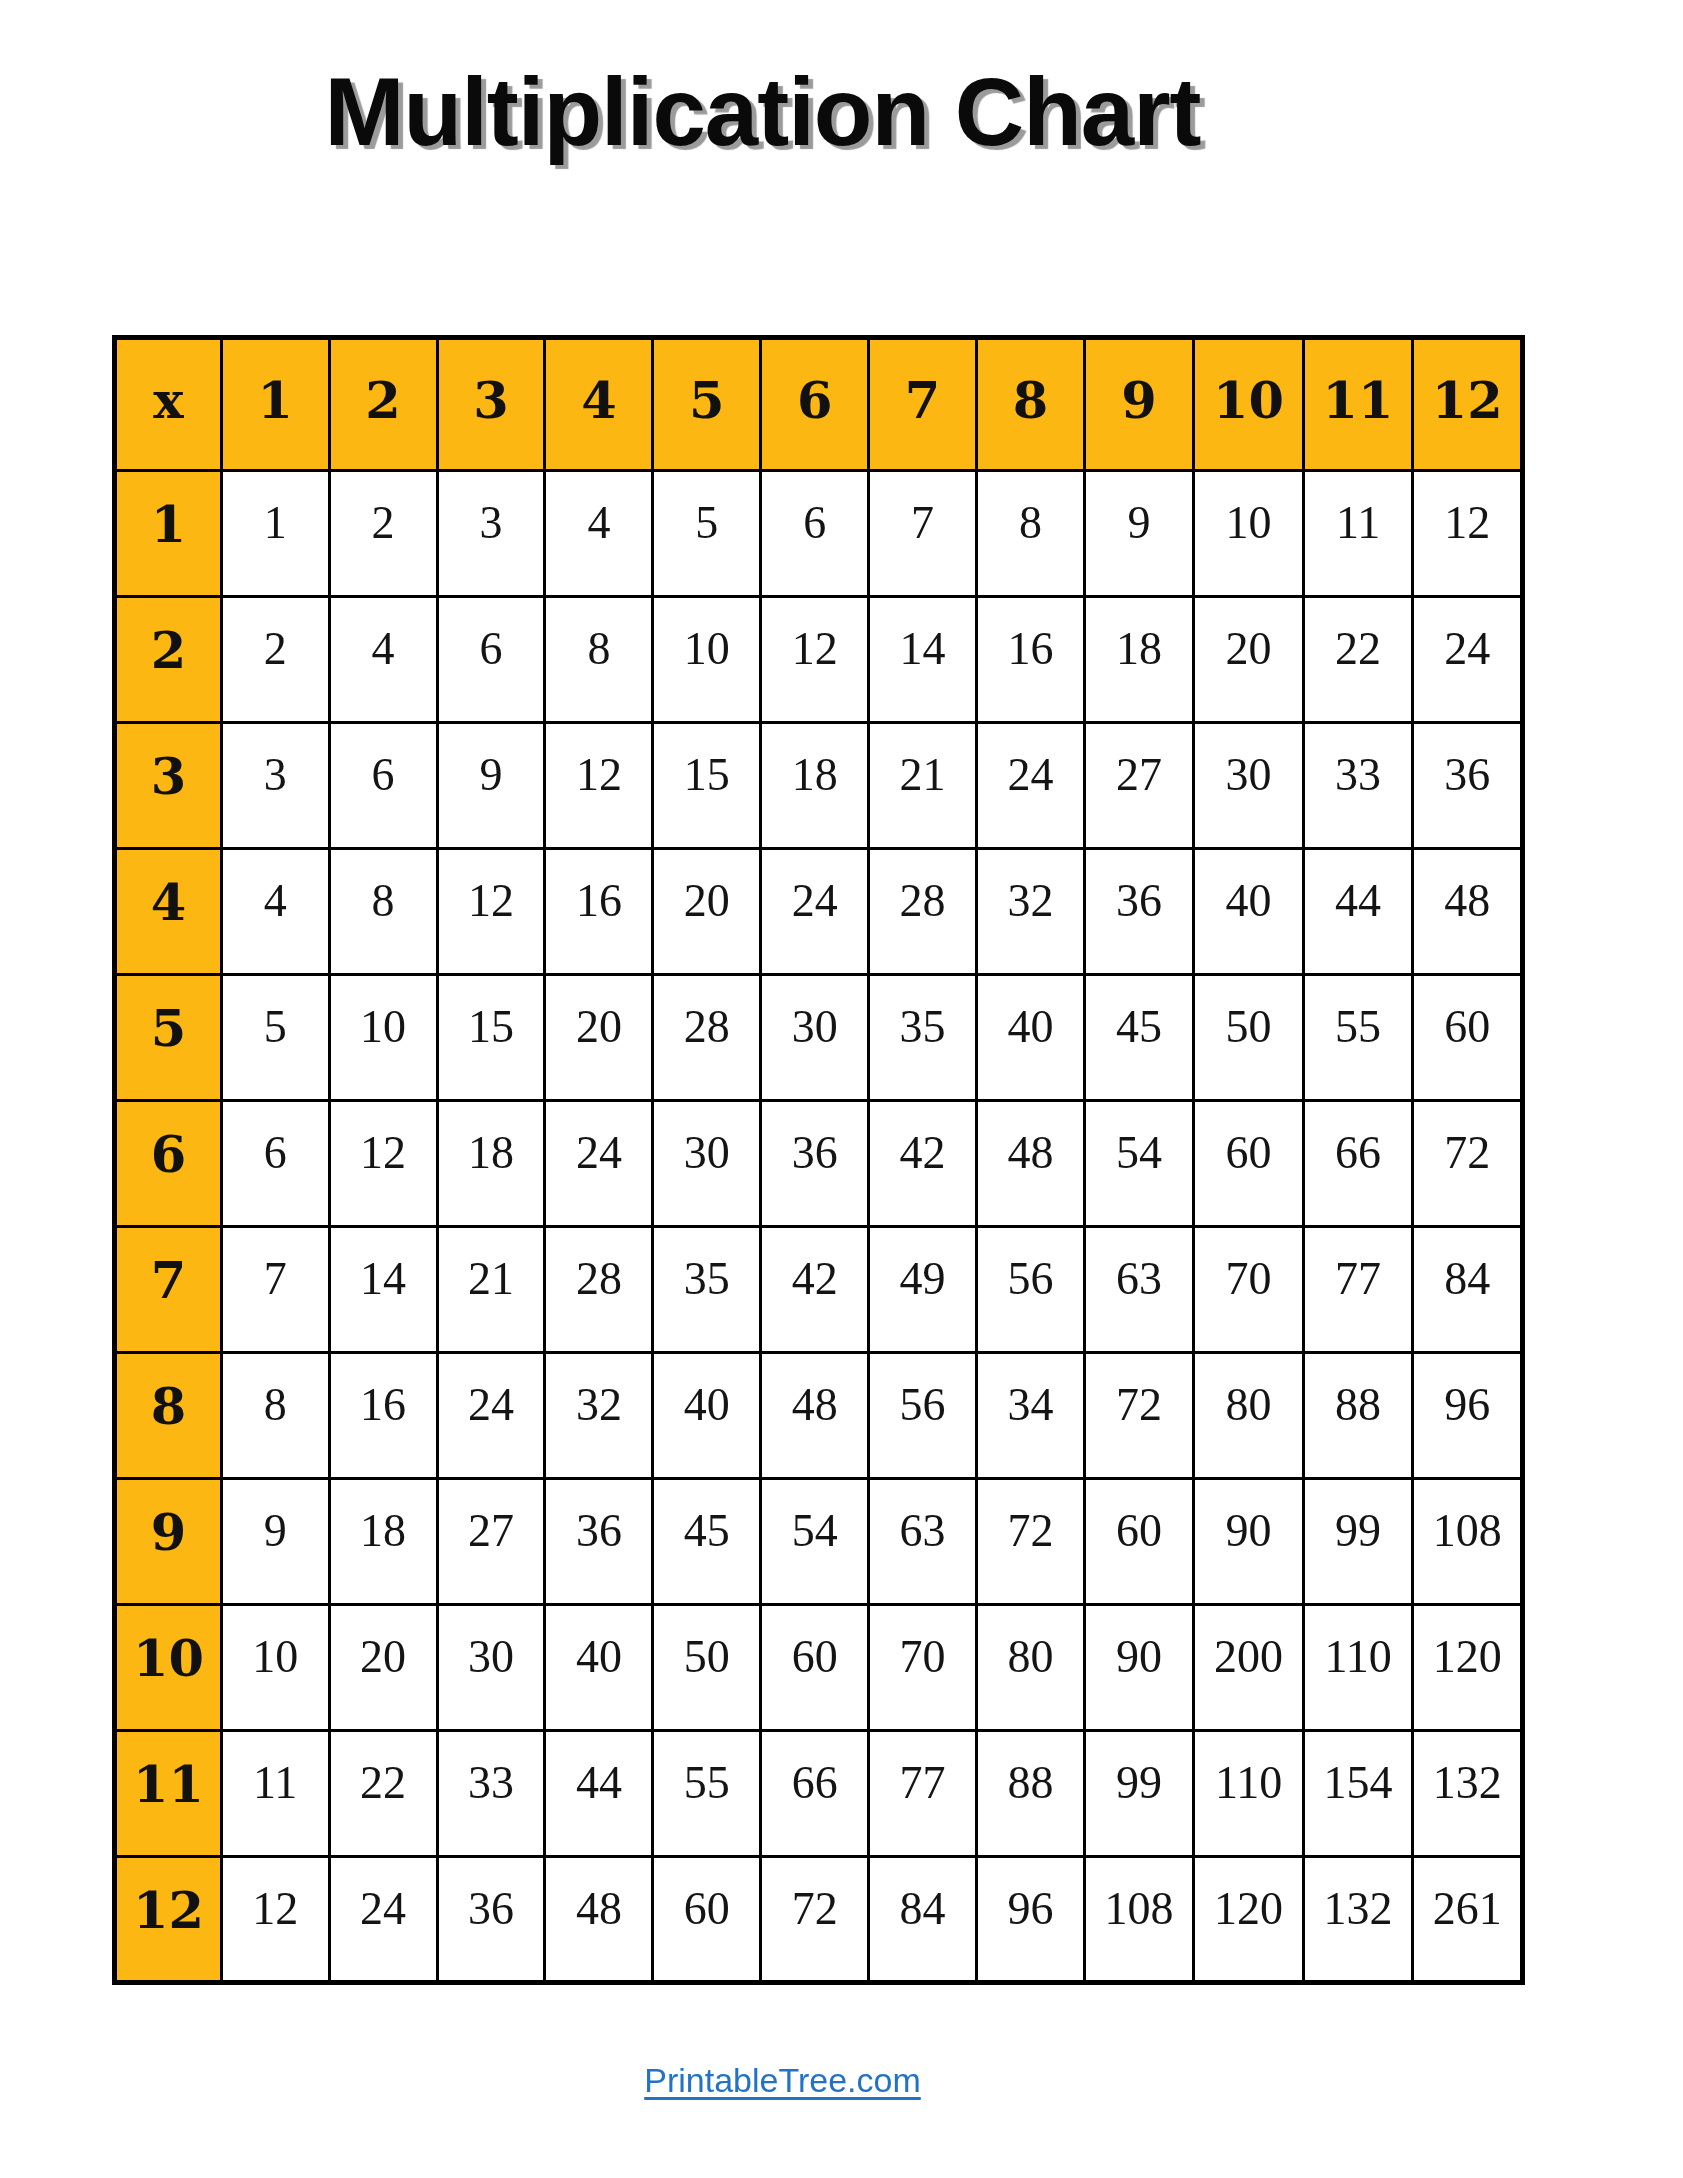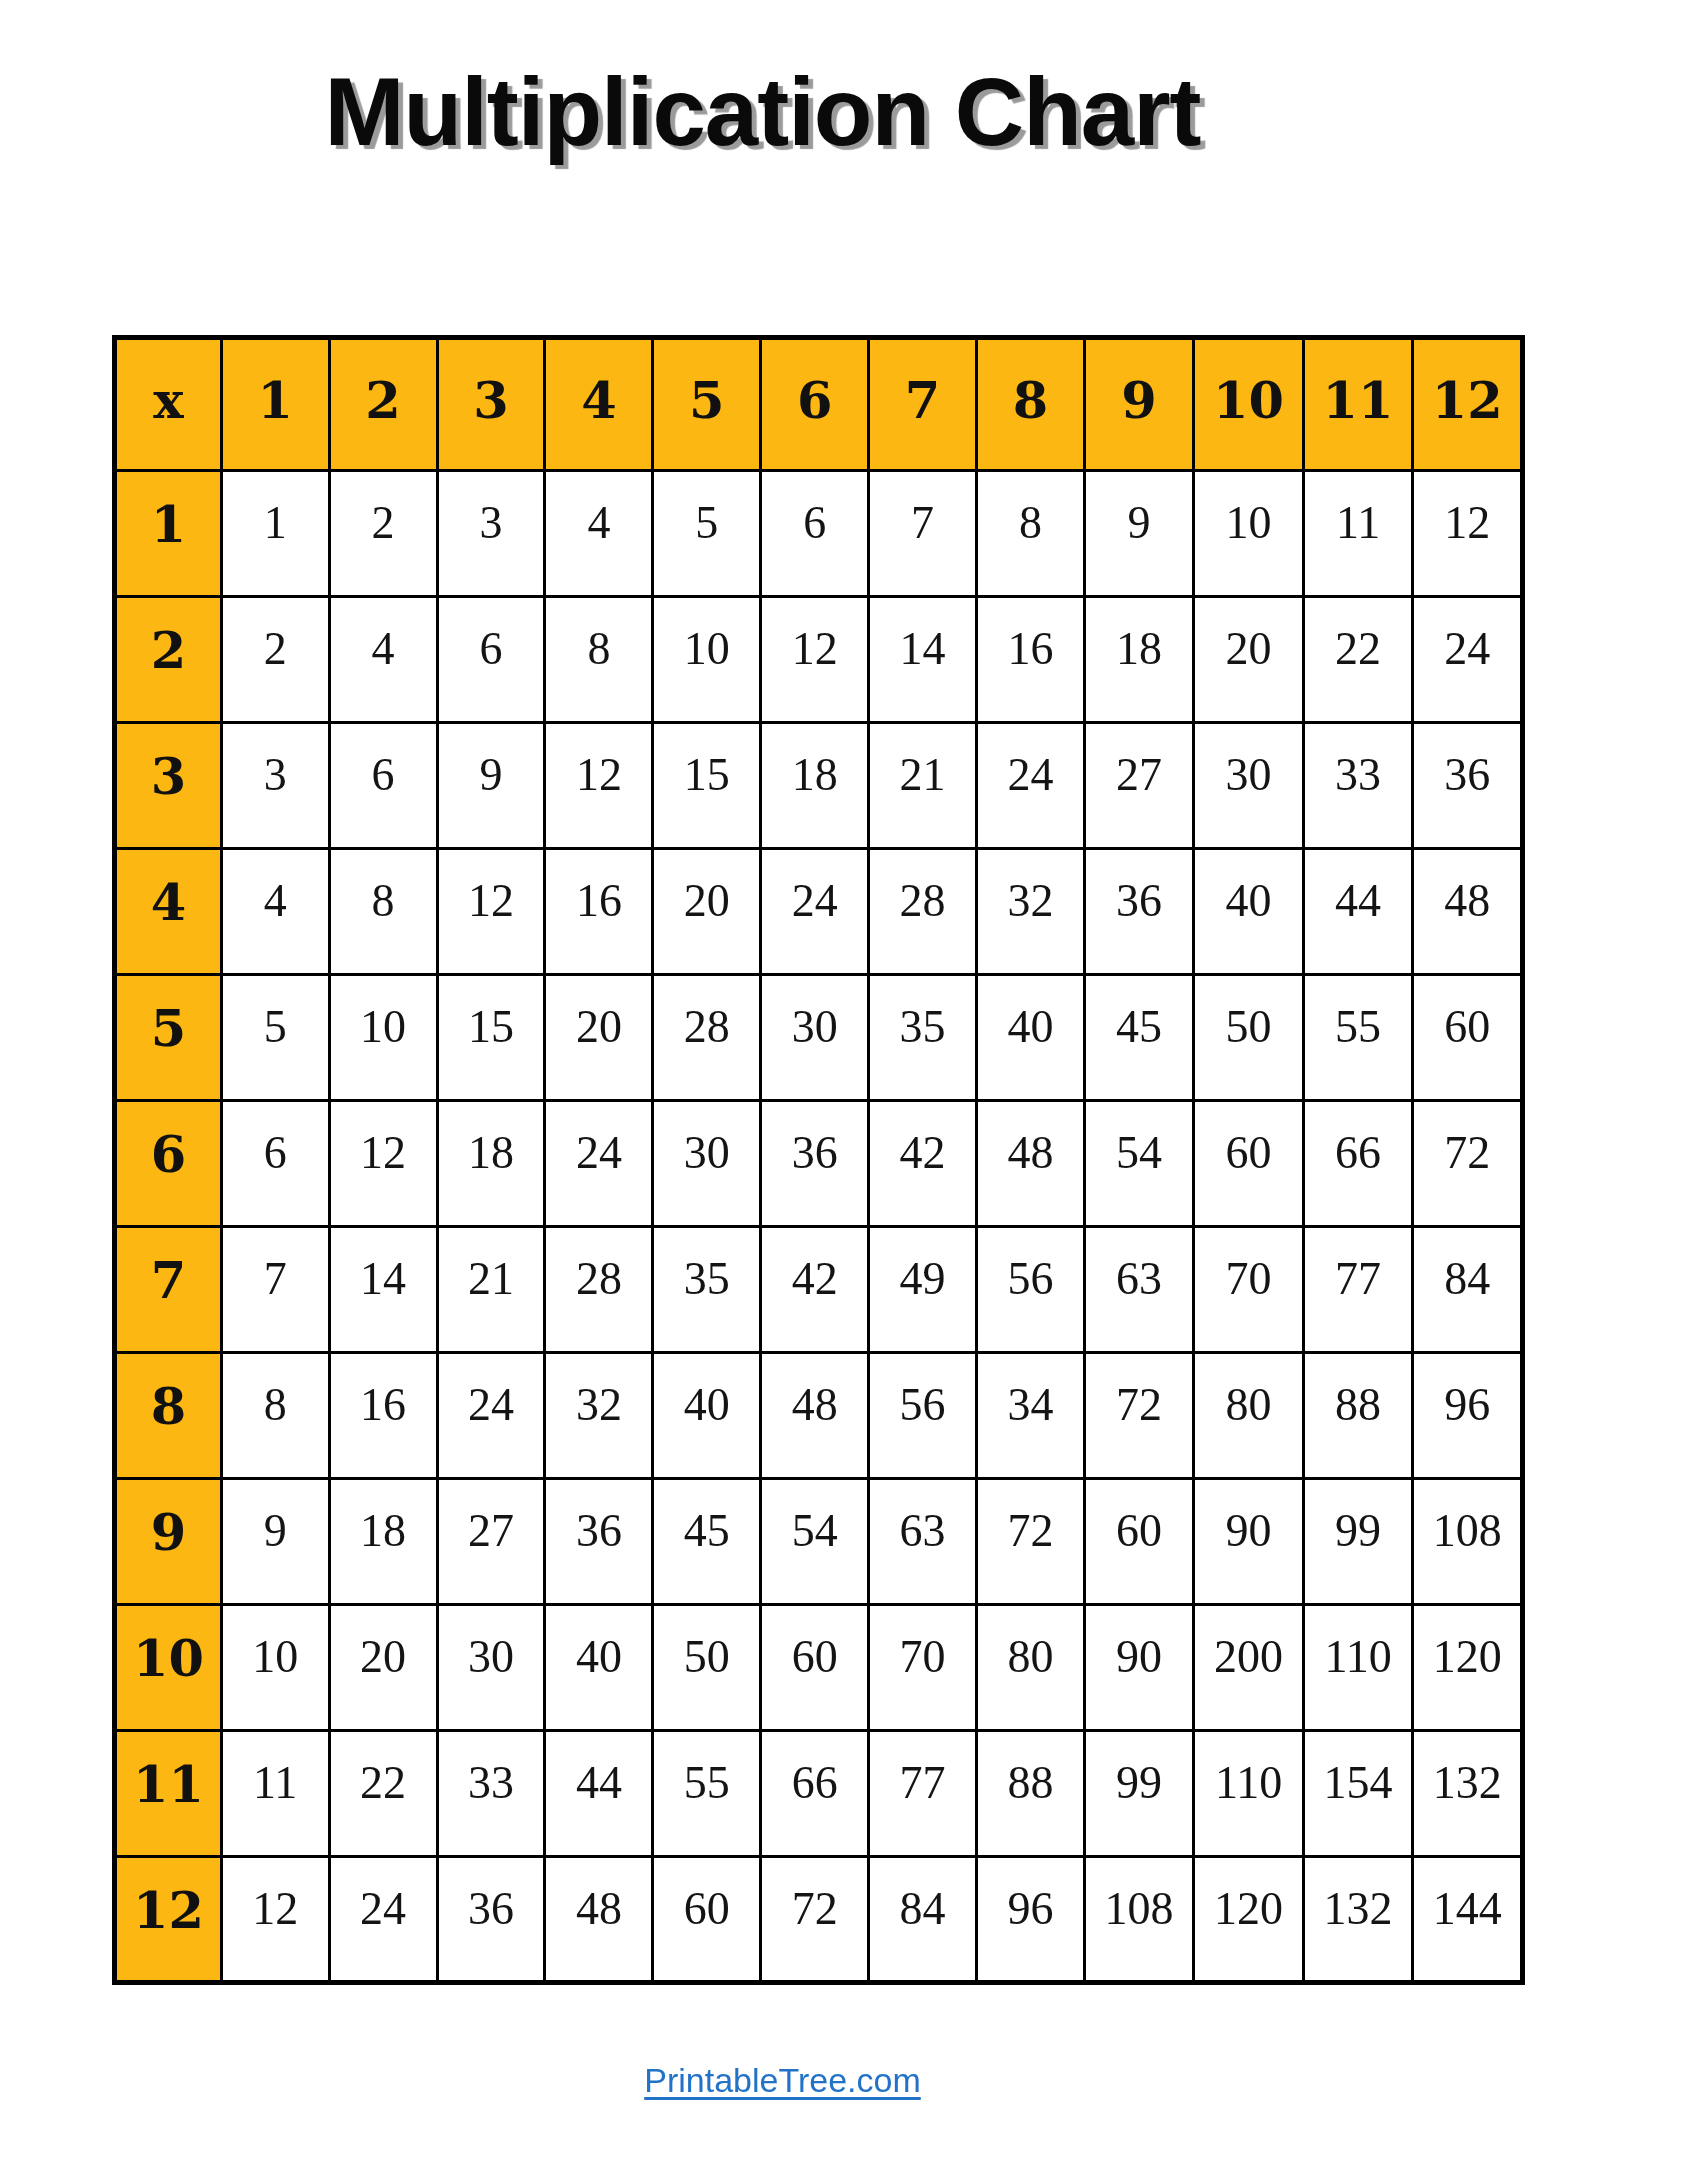--- a/index.html
+++ b/index.html
@@ -285,21 +285,21 @@
           <td class="value-cell col-std">24</td>
           <td class="value-cell col-std">36</td>
           <td class="value-cell col-std">48</td>
           <td class="value-cell col-std">60</td>
           <td class="value-cell col-std">72</td>
           <td class="value-cell col-std">84</td>
           <td class="value-cell col-std">96</td>
           <td class="value-cell col-std">108</td>
           <td class="value-cell col-std">120</td>
           <td class="value-cell col-std">132</td>
-          <td class="value-cell col-std">144</td>
+          <td class="value-cell col-std">261</td>
         </tr>
       </tbody>
   </table>
 
   <div class="page-footer">
     <a class="footer-link">PrintableTree.com</a>
   </div>
 
 </div>
 

